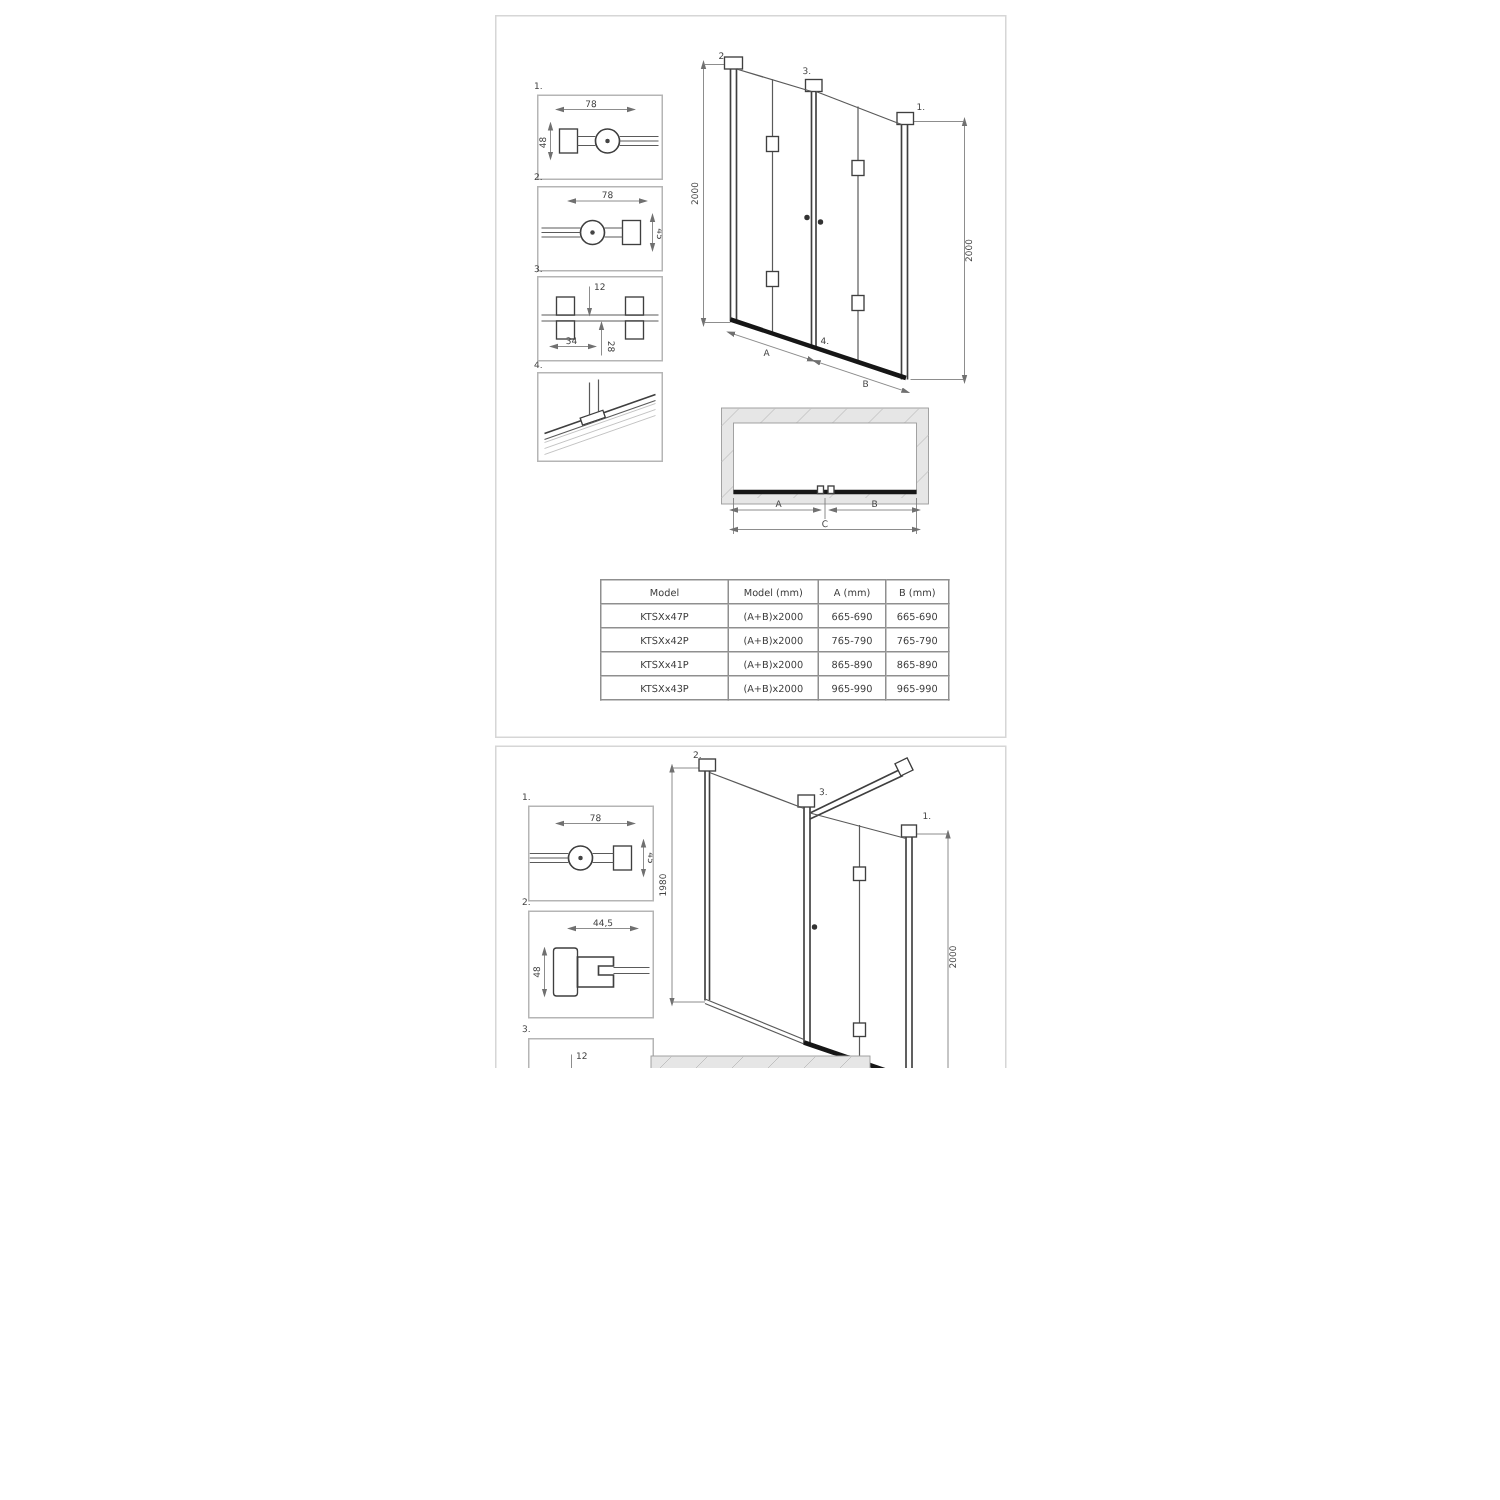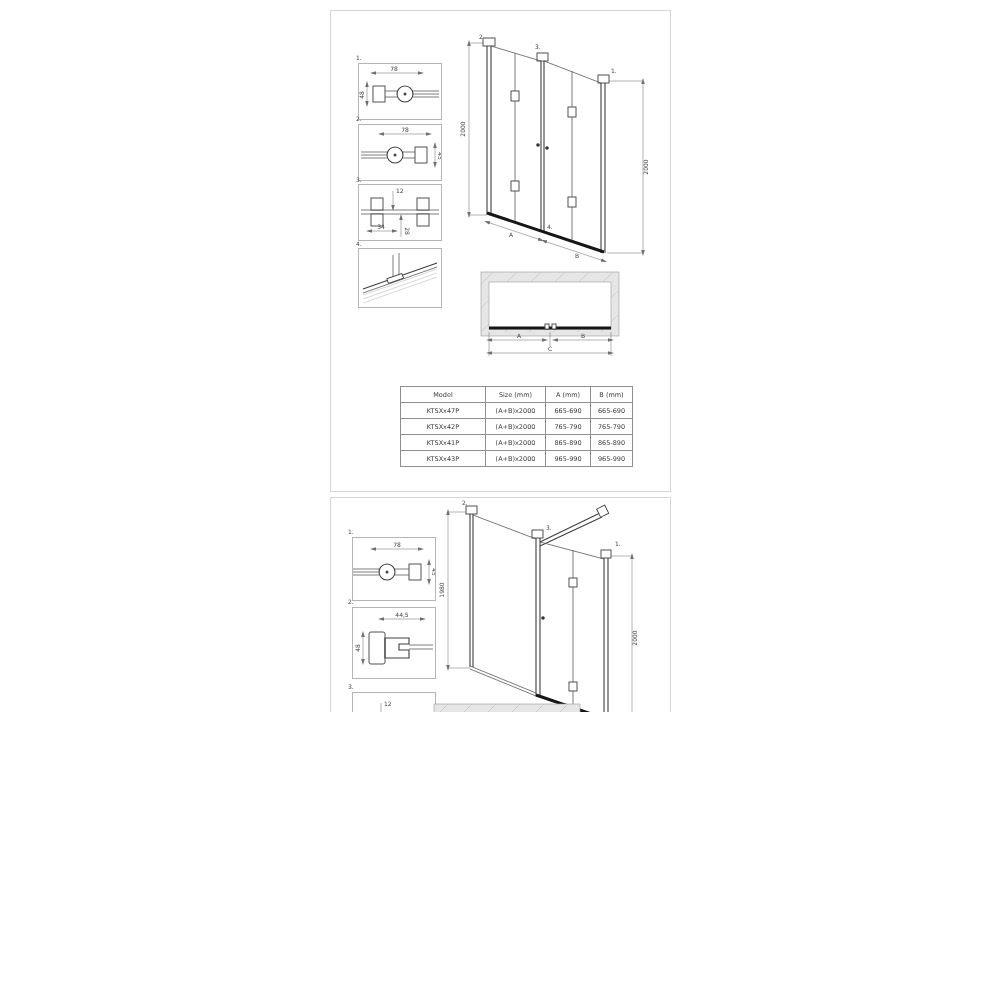--- a/index.html
+++ b/index.html
@@ -191,21 +191,21 @@
   <table id="table1" class="abs" style="left:400px;top:386px;">
     <colgroup>
         <col style="width:85px">
         <col style="width:60px">
         <col style="width:45px">
         <col style="width:42px">
       </colgroup>
     <thead>
       <tr>
         <th>Model</th>
-        <th>Size (mm)</th>
+        <th>Model (mm)</th>
         <th>A (mm)</th>
         <th>B (mm)</th>
       </tr>
     </thead>
     <tbody id="t1-body">
         <tr>
           <td>KTSXx47P</td>
           <td>(A+B)x2000</td>
           <td>665-690</td>
           <td>665-690</td>

